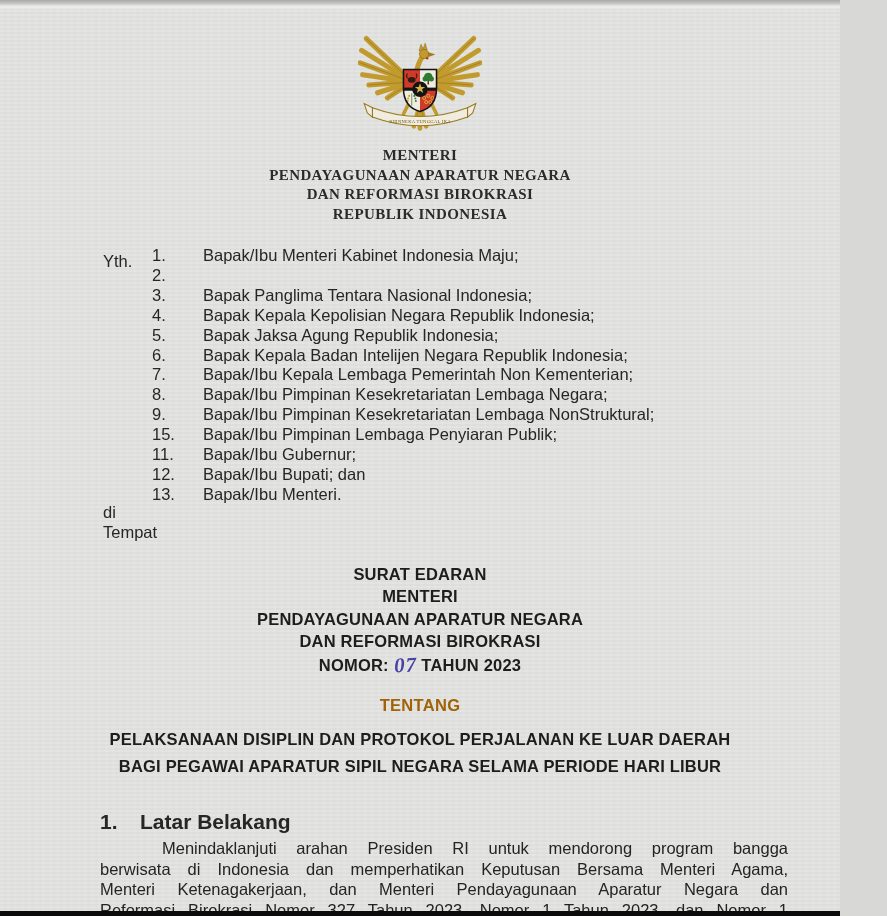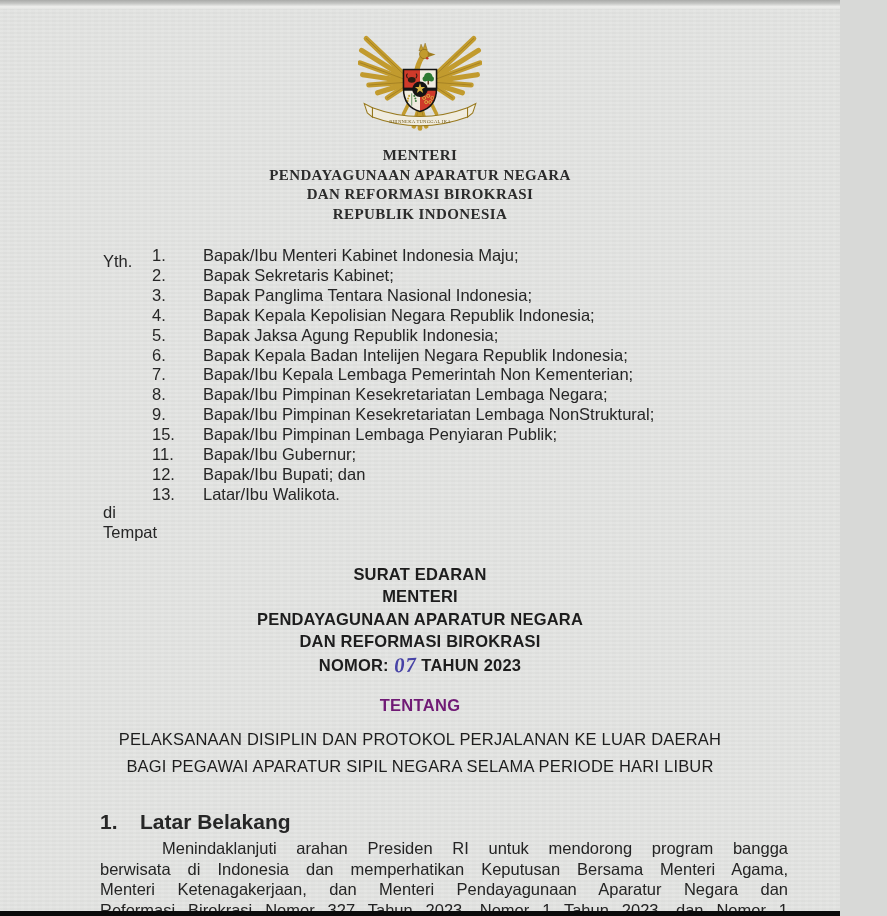--- a/index.html
+++ b/index.html
@@ -39,25 +39,25 @@
     font-weight:bold;font-size:16.5px;line-height:22.4px;letter-spacing:.2px;color:#1d1d1d;
   }
   .hand{
     display:inline-block;
     font-family:"Liberation Serif",serif;font-style:italic;font-weight:bold;
     color:var(--hand_blue,#4743a6);font-size:21px;
     transform:rotate(-3deg) translateY(1px);letter-spacing:1px;
   }
   .tentang{
     position:absolute;top:696px;left:0;right:0;text-align:center;
-    font-weight:bold;font-size:16.5px;letter-spacing:.3px;color:#701a75;
+    font-weight:bold;font-size:16.5px;letter-spacing:.3px;color:#a16207;
   }
   .doc-title{
     position:absolute;top:726px;left:0;right:0;text-align:center;
-    font-weight:normal;font-size:16.5px;line-height:27px;letter-spacing:.2px;color:#1d1d1d;
+    font-weight:bold;font-size:16.5px;line-height:27px;letter-spacing:.2px;color:#1d1d1d;
   }
   .section-head{position:absolute;top:810px;left:100px;font-weight:bold;font-size:21px;}
   .section-head .sec-num{display:inline-block;width:40px;}
   .para{position:absolute;top:838px;left:100px;width:688px;font-size:16.5px;color:#242424;}
   .para .pline{line-height:20.6px;text-align:justify;text-align-last:justify;white-space:normal;}
   .para .pline.indent{padding-left:62px;}
 </style>
 </head>
 <body>
 
@@ -182,21 +182,20 @@
   </div>
 
   <div class="yth">Yth.</div>
   <div class="rcpt-list">
     <div class="rcpt-row">
         <span class="rcpt-num">1.</span>
         <span>Bapak/Ibu Menteri Kabinet Indonesia Maju;</span>
       </div>
     <div class="rcpt-row">
         <span class="rcpt-num">2.</span>
-        <span>Bapak Sekretaris Kabinet;</span>
       </div>
     <div class="rcpt-row">
         <span class="rcpt-num">3.</span>
         <span>Bapak Panglima Tentara Nasional Indonesia;</span>
       </div>
     <div class="rcpt-row">
         <span class="rcpt-num">4.</span>
         <span>Bapak Kepala Kepolisian Negara Republik Indonesia;</span>
       </div>
     <div class="rcpt-row">
@@ -226,21 +225,21 @@
     <div class="rcpt-row">
         <span class="rcpt-num">11.</span>
         <span>Bapak/Ibu Gubernur;</span>
       </div>
     <div class="rcpt-row">
         <span class="rcpt-num">12.</span>
         <span>Bapak/Ibu Bupati; dan</span>
       </div>
     <div class="rcpt-row">
         <span class="rcpt-num">13.</span>
-        <span>Latar/Ibu Walikota.</span>
+        <span>Bapak/Ibu Menteri.</span>
       </div>
   </div>
   <div class="di-block">
     <div>di</div>
     <div>Tempat</div>
   </div>
 
   <div class="subject">
     <div>SURAT EDARAN</div>
     <div>MENTERI</div>

